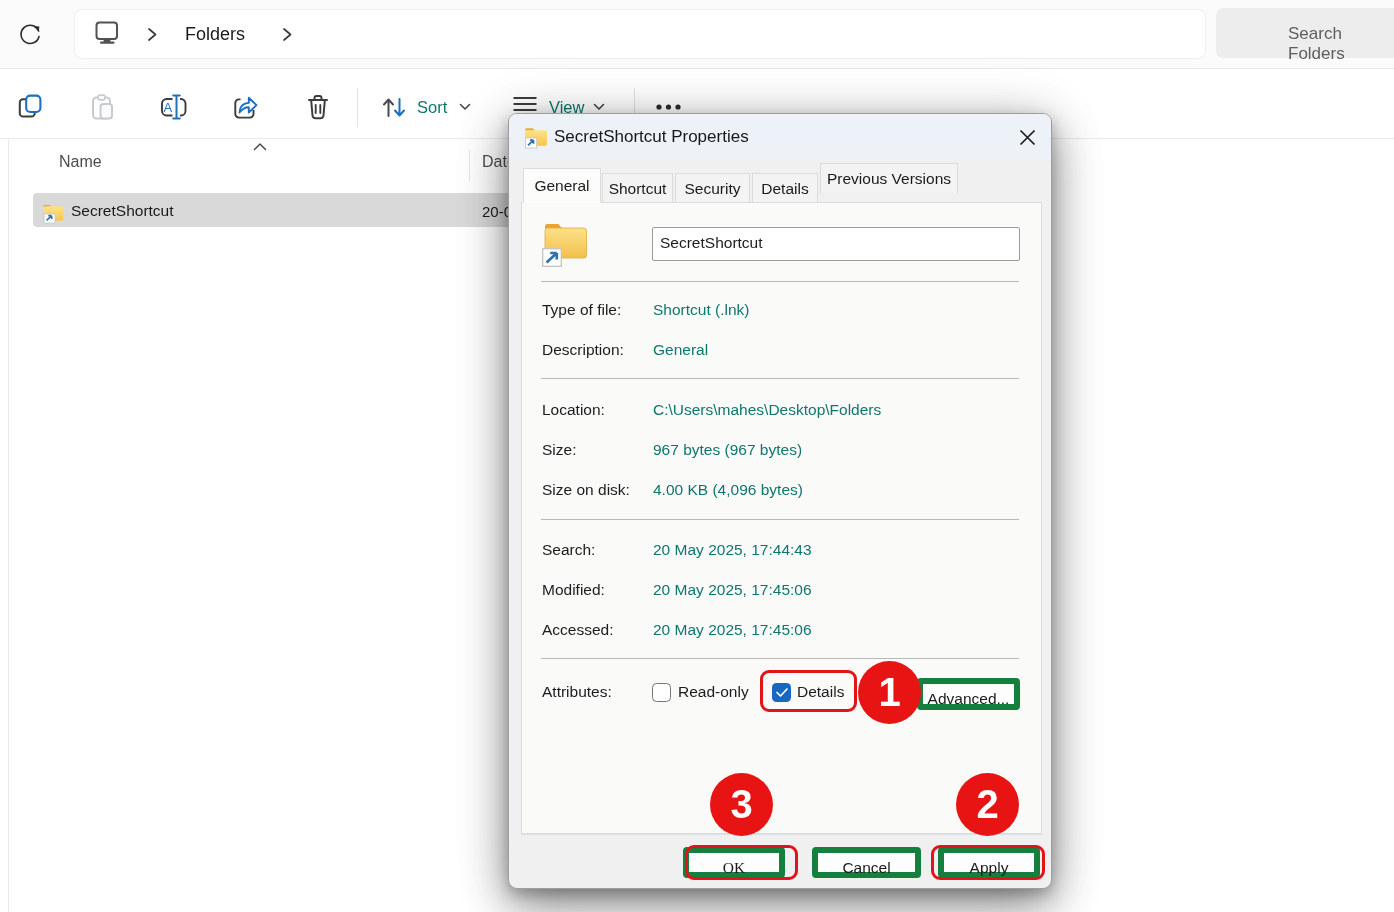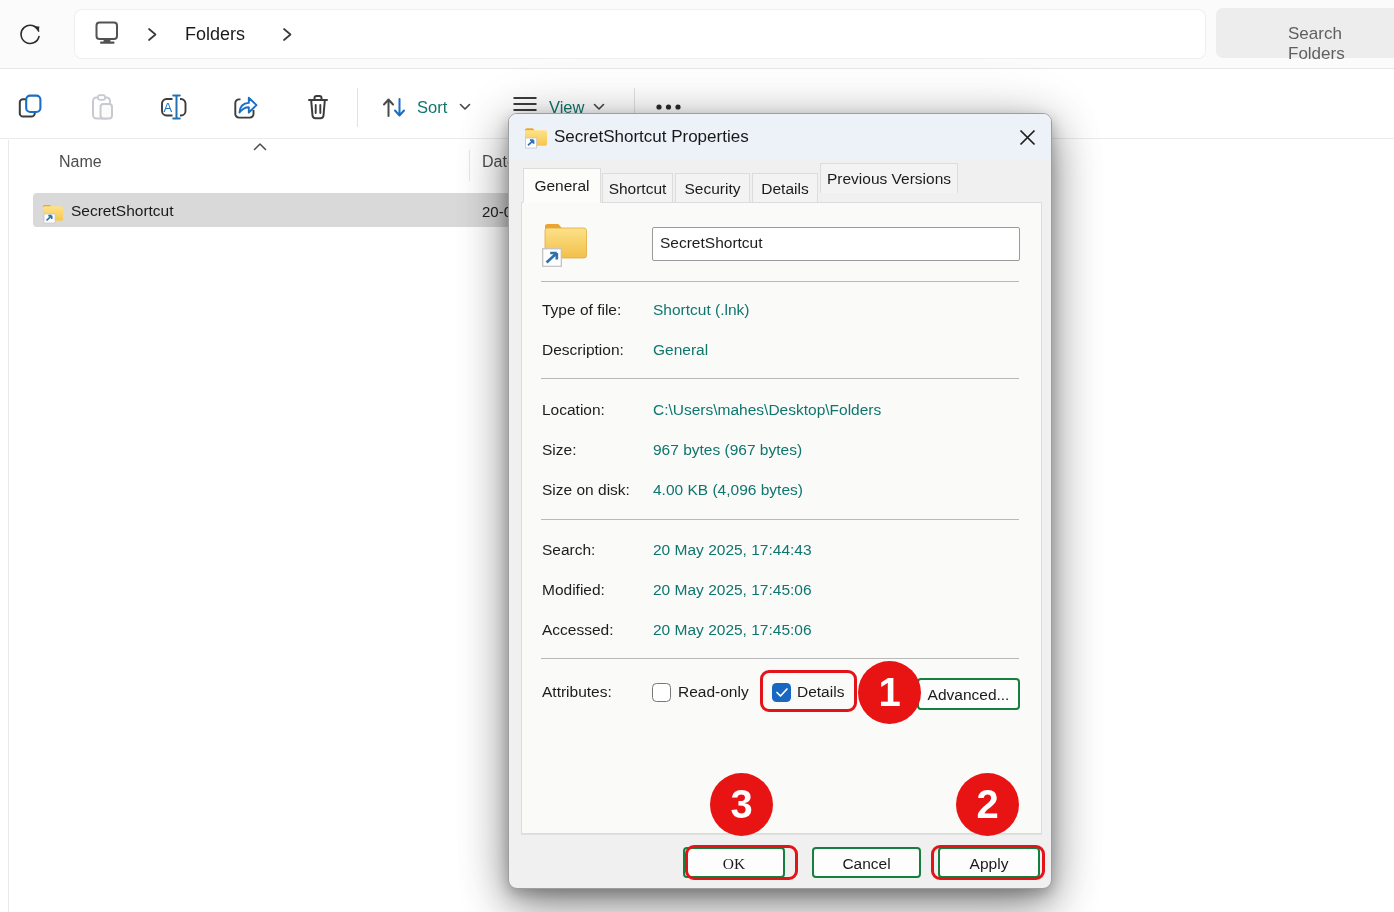--- a/index.html
+++ b/index.html
@@ -38,21 +38,21 @@
   #titlebar { left:0; top:0; width:544px; height:45px; background:#edf1f8; }
   #dlgtitle { left:45px; top:13px; font-size:17px; color:#191919; }
   #tabpage { left:12px; top:88px; width:521px; height:632px; background:#fafaf9; border:1px solid #dcdcdc; }
   .tab { position:absolute; font-size:15.5px; color:#1b1b1b; background:#f4f3f3;
      border:1px solid #dcdcdc; border-bottom:none; text-align:center; }
   .lbl { position:absolute; font-size:15.5px; color:#1c1c1c; }
   .val { position:absolute; font-size:15.5px; color:#0f766e; }
   .hsep { position:absolute; left:32px; width:478px; height:1px; background:#b9b9b9; }
   #nameinput { left:143px; top:113px; width:368px; height:34px; background:#fff; border:1px solid #9b9b9b; border-radius:2px; }
   .cb { position:absolute; width:19px; height:19px; border-radius:4.5px; }
-  .btn { position:absolute; height:31px; background:#fdfdfd; border:2px solid #15803d; border-radius:4px;
+  .btn { position:absolute; height:31px; background:#fdfdfd; border:6px solid #15803d; border-radius:4px;
      font-size:15.5px; color:#1a1a1a; text-align:center; line-height:29px; }
   #footline { left:12px; top:720px; width:521px; height:1px; background:#e0e0e0; }
 
   
   .redrect { position:absolute; border:3.5px solid #e31418; border-radius:9px; }
   .redcirc { position:absolute; width:63px; height:63px; border-radius:50%; background:#e81414;
      color:#fff; font-size:40px; font-weight:bold; text-align:center; line-height:63px; }
 </style>
 </head>
 <body>

